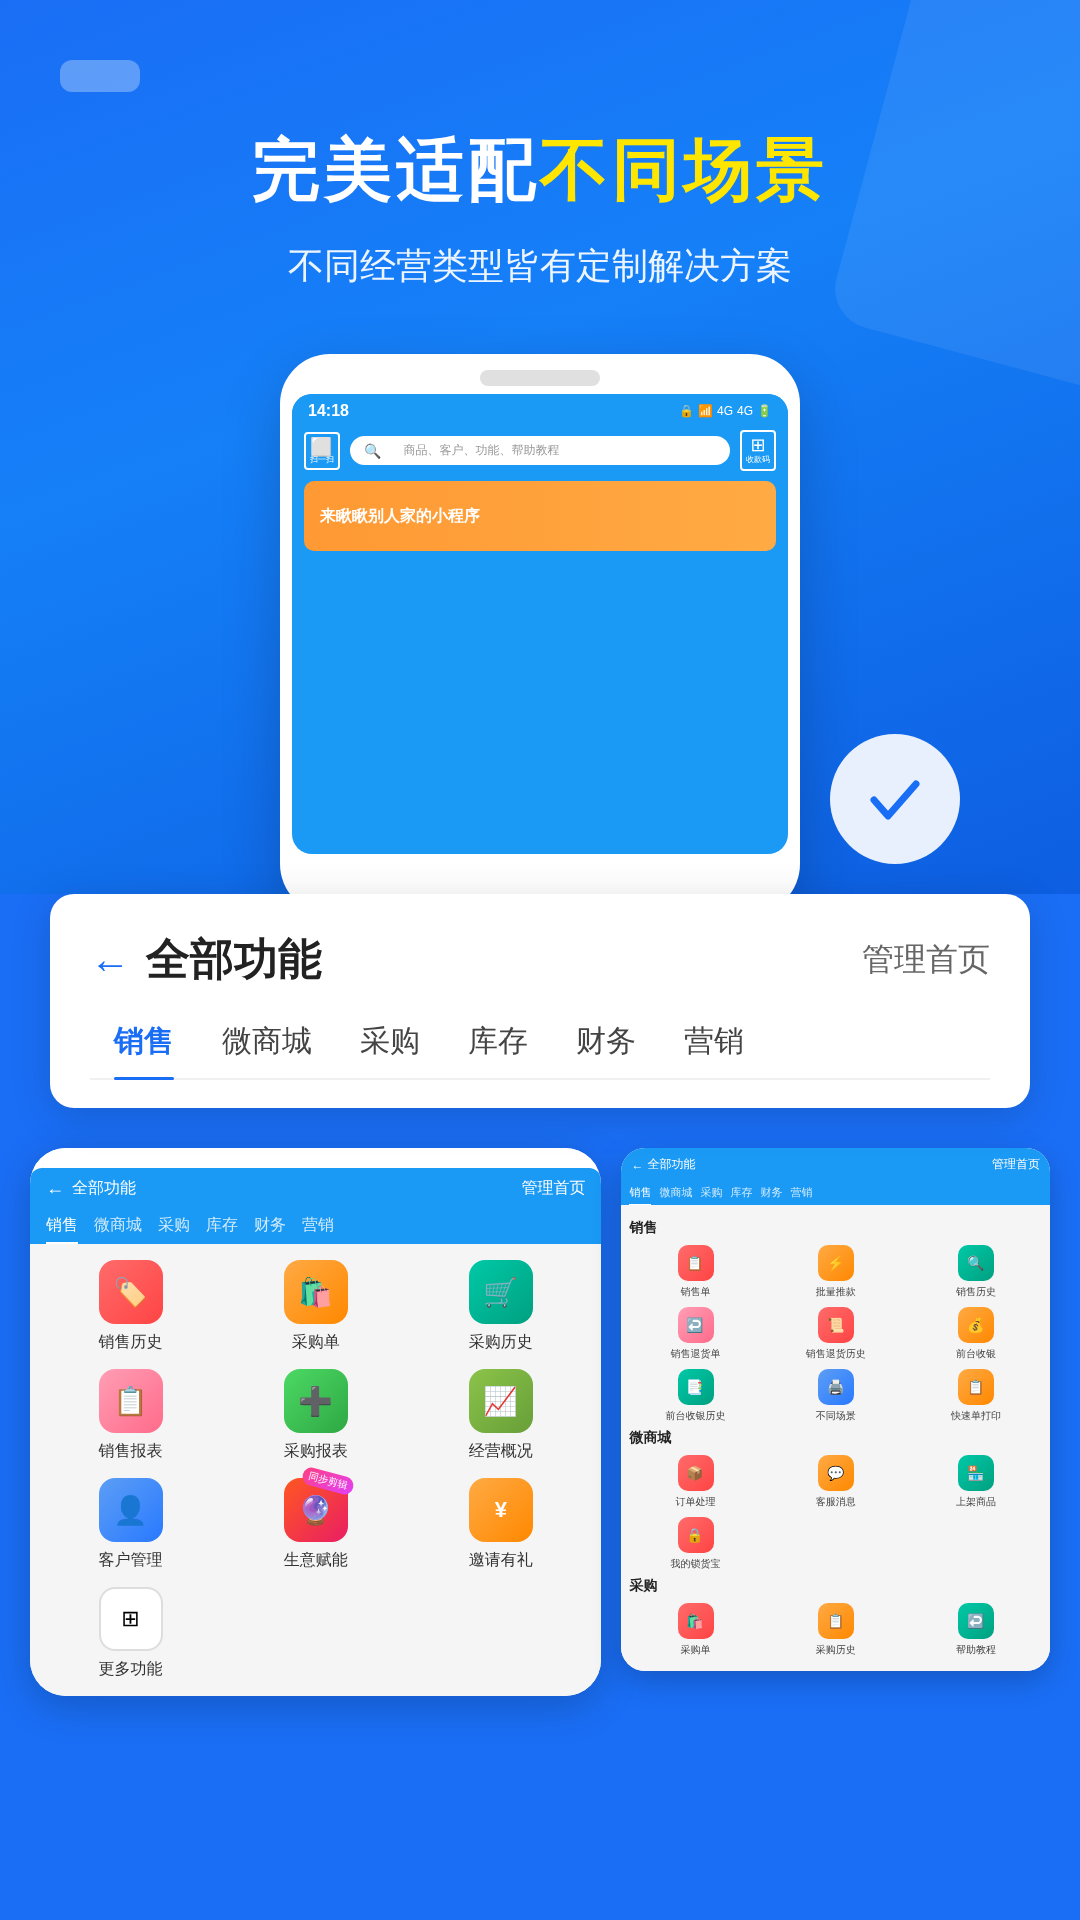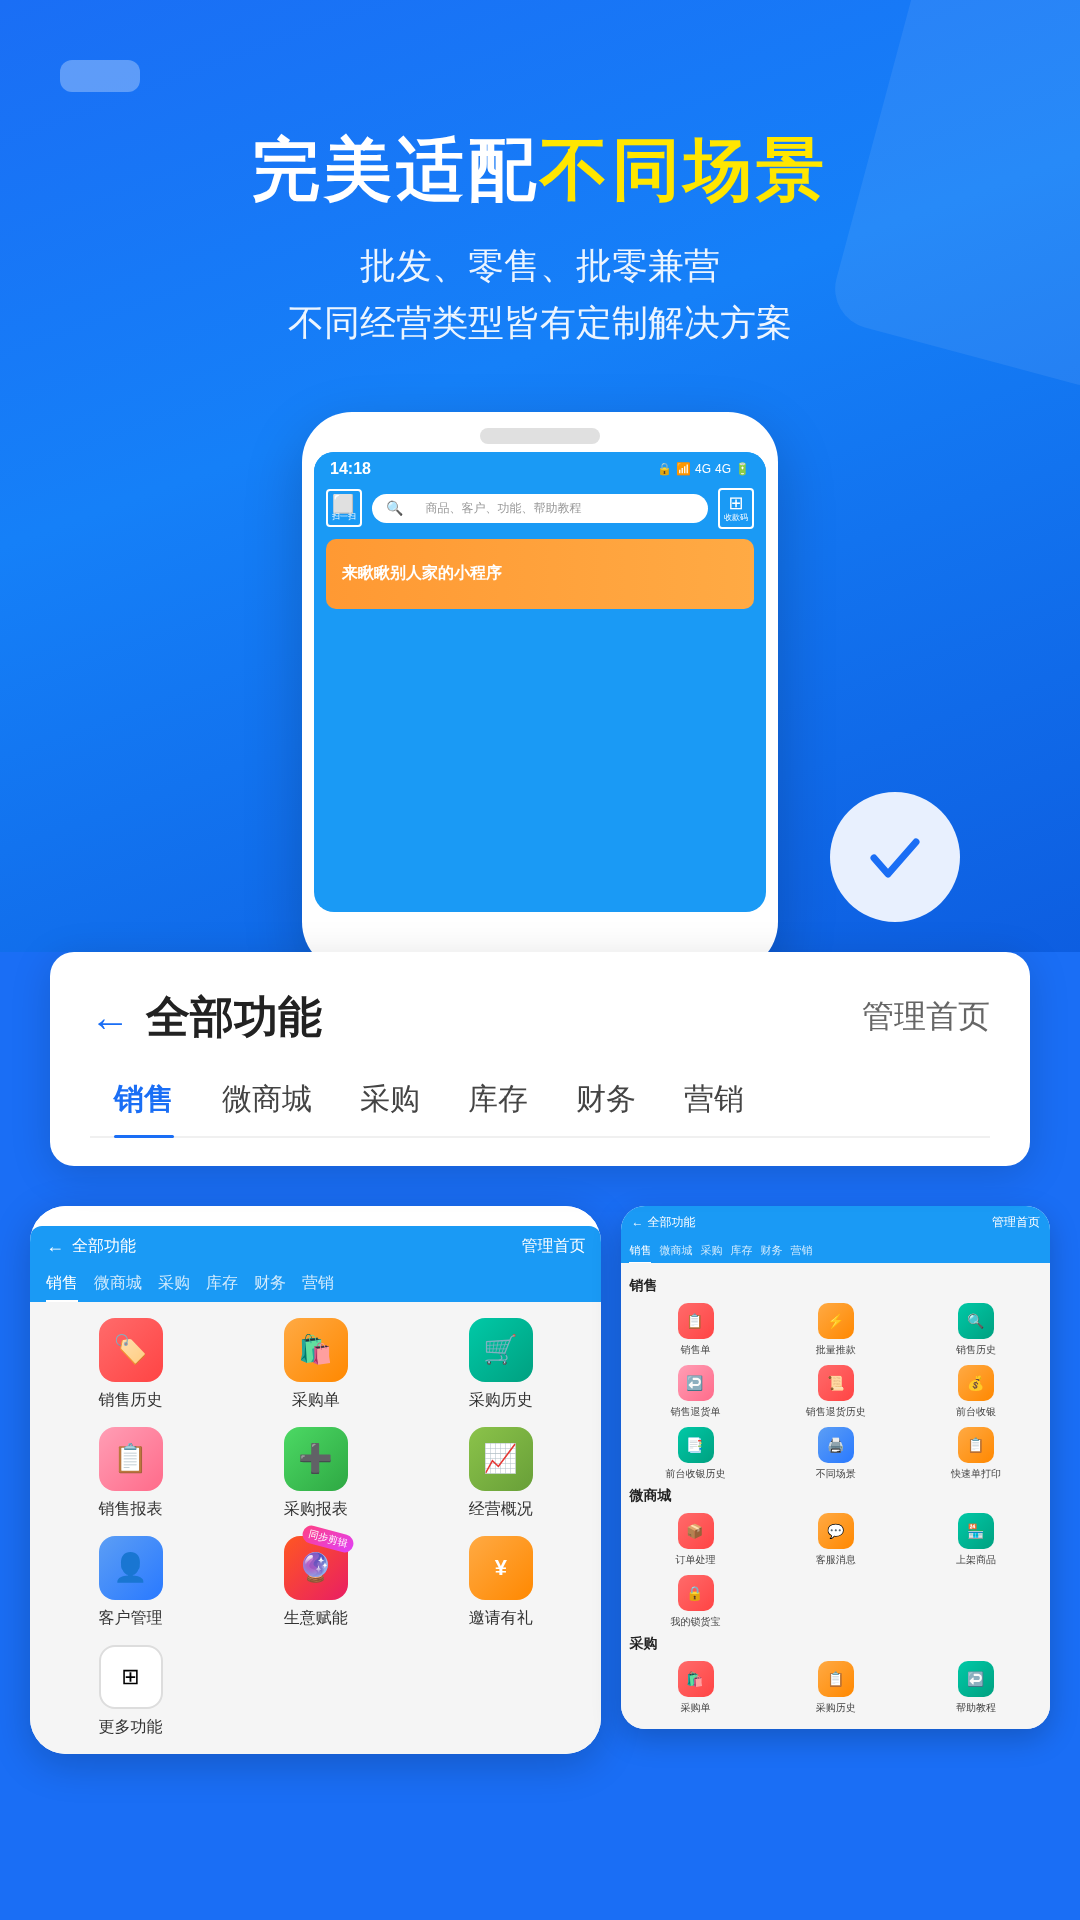--- a/index.html
+++ b/index.html
@@ -75,21 +75,21 @@
       display: flex;
       justify-content: center;
       align-items: flex-end;
       position: relative;
       margin-top: 20px;
     }
 
     .phone-mockup {
       background: #fff;
       border-radius: 50px;
-      width: 476px;
+      width: 520px;
       height: 560px;
       position: relative;
       box-shadow: 0 20px 60px rgba(0,0,0,0.2);
       overflow: hidden;
     }
 
     .phone-notch {
       background: #e0e0e0;
       width: 120px;
       height: 16px;
@@ -472,21 +472,20 @@
     <div class="status-pill"></div>
   </div>
 
   <div class="headline">
     <div class="headline-main">
       <span>完美适配</span><span class="headline-highlight">不同场景</span>
     </div>
   </div>
 
   <div class="subtext">
-    <div>批发、零售、批零兼营</div>
     <div>不同经营类型皆有定制解决方案</div>
   </div>
 
   <div class="phone-container">
 
     <div class="checkmark-circle">
       <svg viewBox="0 0 70 70" fill="none">
         <polyline points="14,36 28,52 56,20" stroke="#1a6ef5" stroke-width="7" stroke-linecap="round" stroke-linejoin="round"></polyline>
       </svg>
     </div>

